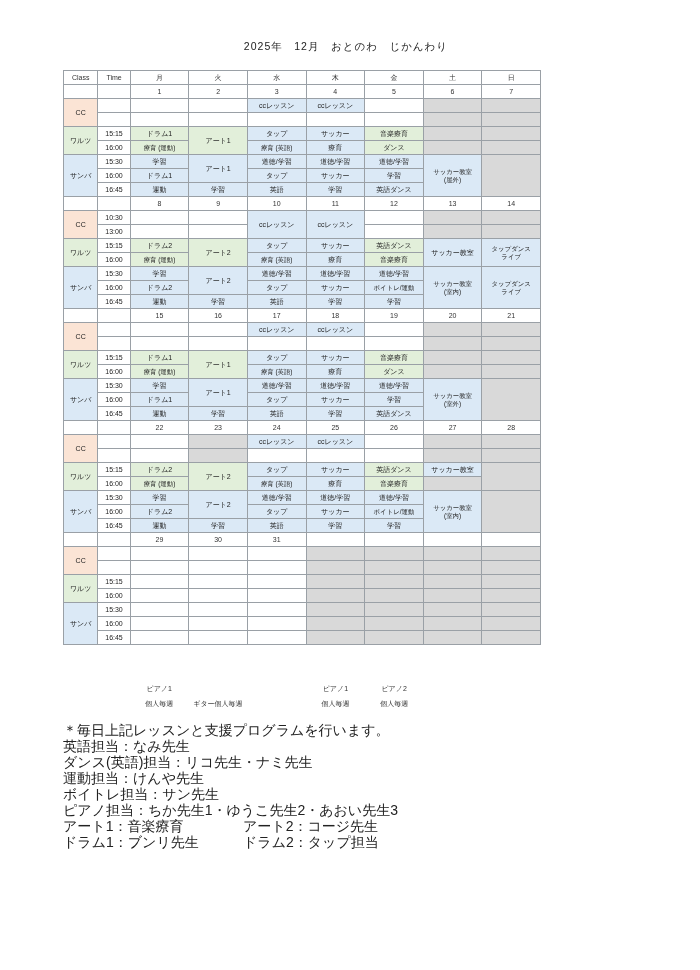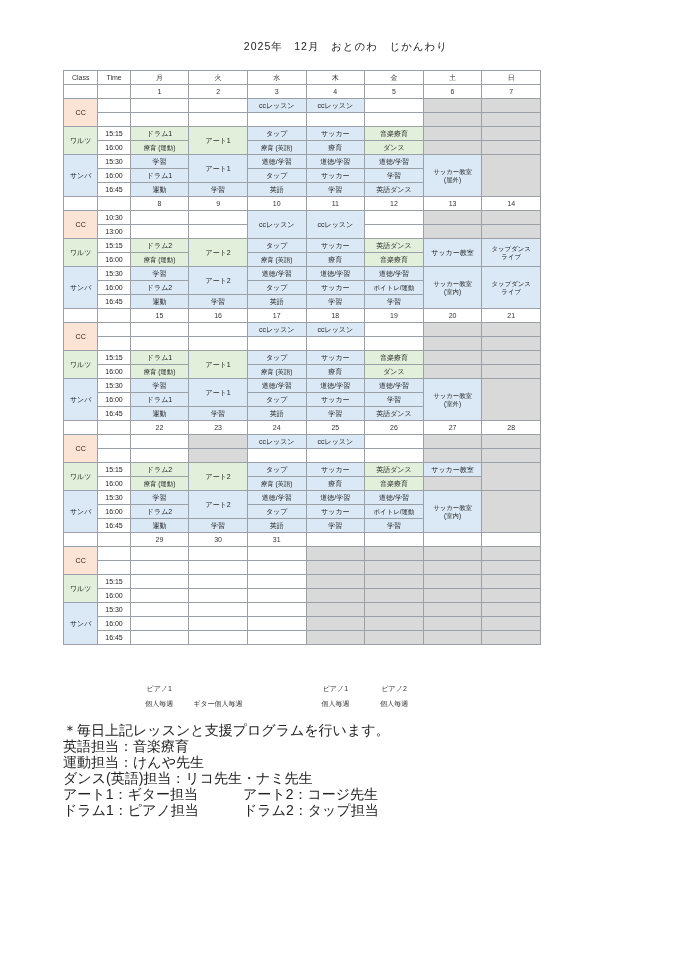--- a/index.html
+++ b/index.html
@@ -535,29 +535,31 @@
             <td style="border: none; font-size: 7px; text-align: center; height: 13px; white-space: nowrap;"></td>
             <td style="border: none; font-size: 7px; text-align: center; height: 13px; white-space: nowrap;"></td>
           </tr>
         </tbody>
     </table>
   </div>
 
   <div class="notes">
     <div class="line">＊毎日上記レッスンと支援プログラムを行います。</div>
     <div id="notes-lines">
-        <div class="line">英語担当：音楽療育</div>
+        <div class="line">英語担当：なみ先生</div>
+        <div class="line">ダンス(英語)担当：リコ先生・ナミ先生</div>
         <div class="line">運動担当：けんや先生</div>
-        <div class="line">ダンス(英語)担当：リコ先生・ナミ先生</div>
+        <div class="line">ボイトレ担当：サン先生</div>
+        <div class="line">ピアノ担当：ちか先生1・ゆうこ先生2・あおい先生3</div>
       </div>
     <div id="notes-pairs">
         <div class="line two">
-          <span>アート1：ギター担当</span>
+          <span>アート1：音楽療育</span>
           <span>アート2：コージ先生</span>
         </div>
         <div class="line two">
-          <span>ドラム1：ピアノ担当</span>
+          <span>ドラム1：ブンリ先生</span>
           <span>ドラム2：タップ担当</span>
         </div>
       </div>
   </div>
 
 </div>
 
 </body></html>

